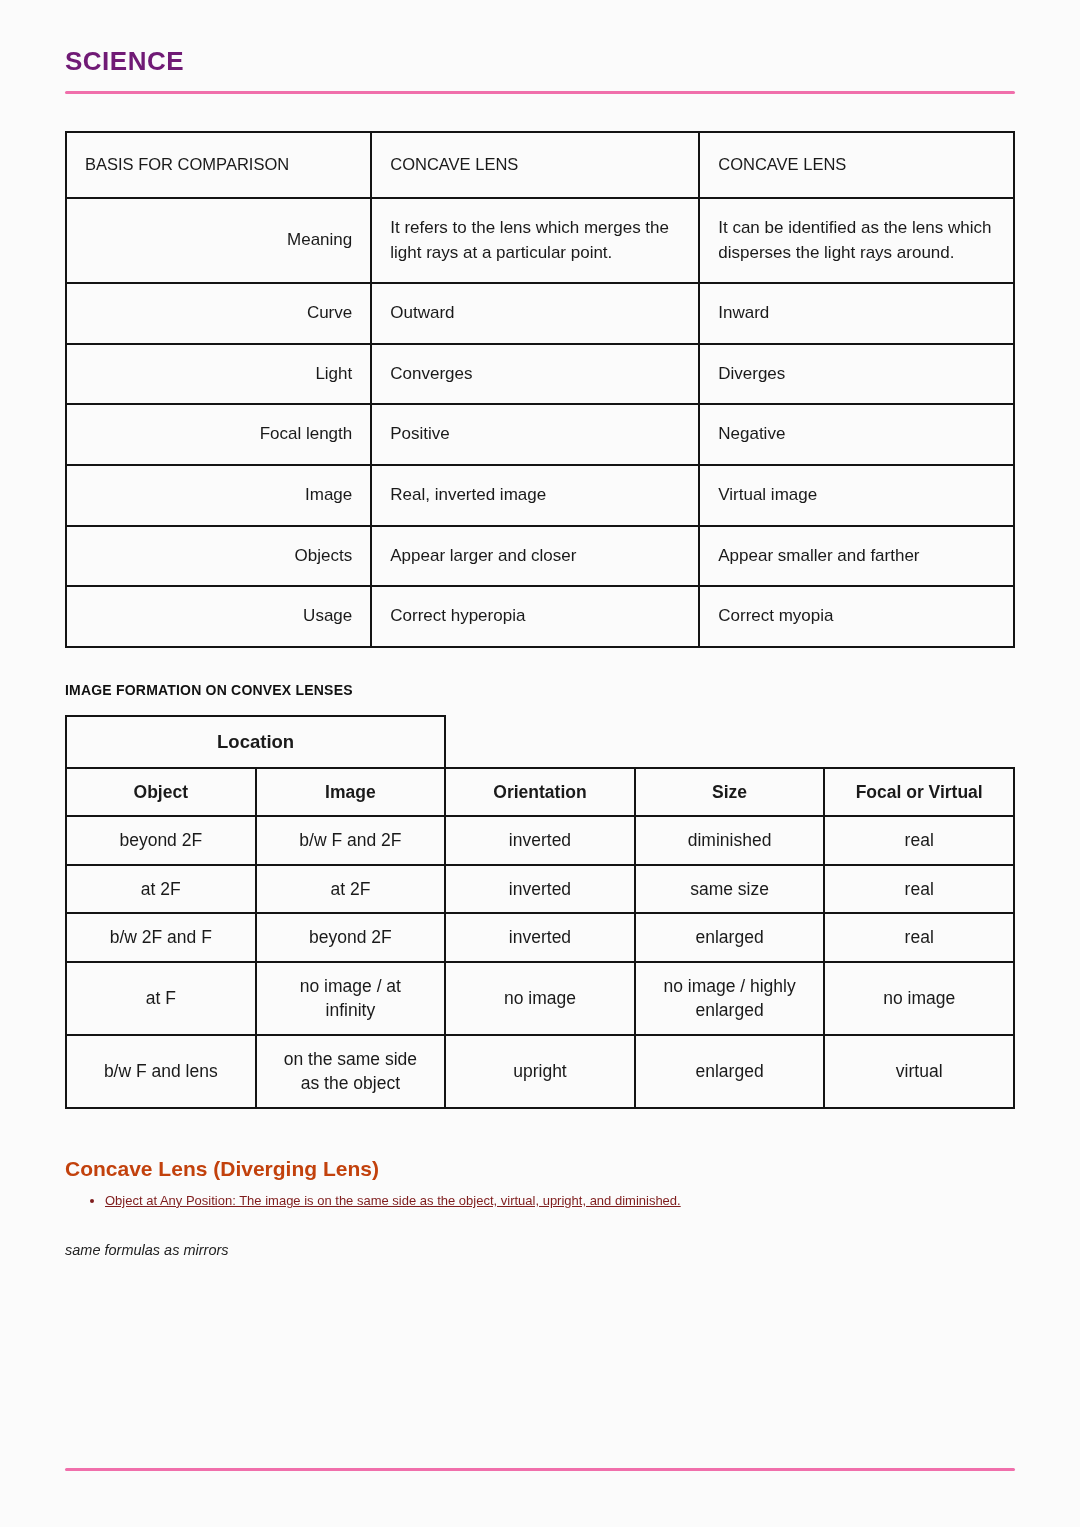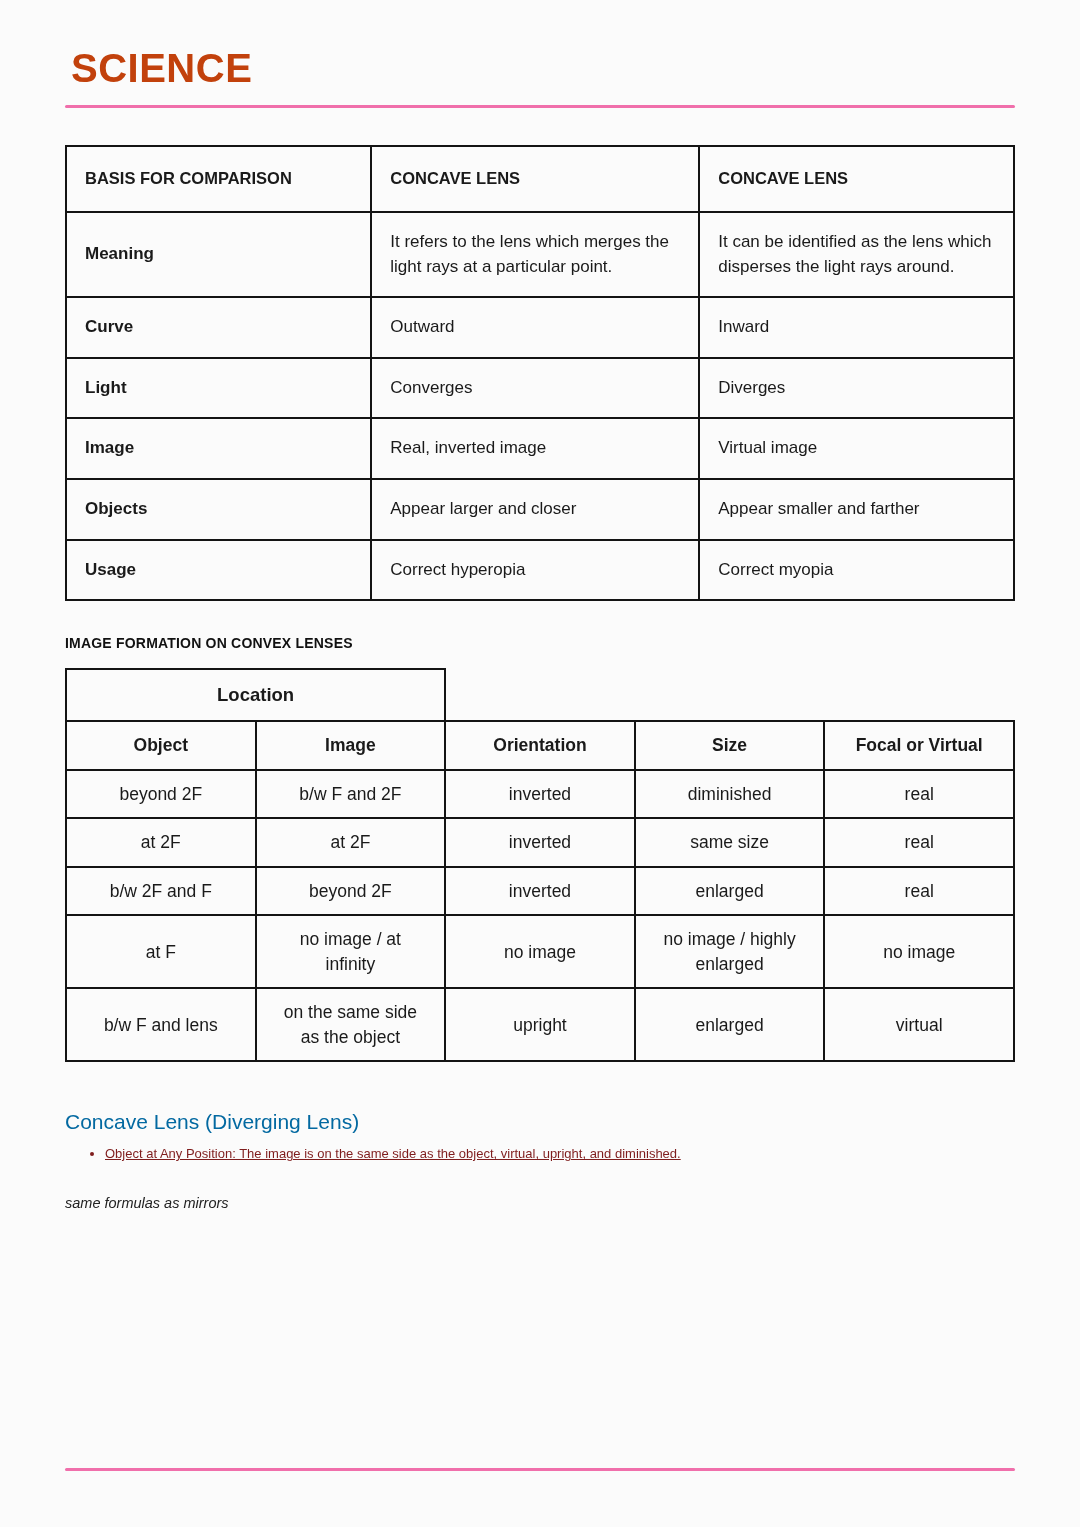--- a/index.html
+++ b/index.html
@@ -12,25 +12,25 @@
   }
   .page {
     position: relative;
     width: 1080px;
     height: 1527px;
     padding: 46px 65px 0 65px;
     background: #fbfbfb;
     overflow: hidden;
   }
   .page-title {
-    font-size: 40px;
+    font-size: 26px;
     font-weight: 700;
-    color: #c2410c;
+    color: #701a75;
     letter-spacing: 0.5px;
-    margin: 0 0 14px 6px;
+    margin: 0 0 14px 0;
   }
   .rule {
     height: 3px;
     background: #f06fab;
     border-radius: 2px;
   }
   .bottom-rule {
     position: absolute;
     left: 65px;
     right: 65px;
@@ -48,25 +48,25 @@
   table.comparison td {
     border: 2px solid #141414;
     padding: 17px 18px;
     font-size: 17px;
     line-height: 1.45;
     text-align: left;
     vertical-align: middle;
   }
   table.comparison th {
     font-size: 16.5px;
-    font-weight: 700;
+    font-weight: 400;
     padding-top: 20px;
     padding-bottom: 20px;
   }
-  table.comparison td.basis { font-weight: 700; }
+  table.comparison td.basis { font-weight: 400; text-align: right; }
   table.comparison col.c1 { width: 32.2%; }
   table.comparison col.c2 { width: 34.6%; }
   table.comparison col.c3 { width: 33.2%; }
 
   
   .section-label {
     margin: 34px 0 17px 0;
     font-size: 14px;
     font-weight: 700;
     letter-spacing: 0.2px;
@@ -96,22 +96,22 @@
   table.formation th.loc {
     font-size: 18.5px;
     padding: 12px 16px;
   }
   table.formation col { width: 20%; }
 
   
   .concave-heading {
     margin: 48px 0 10px 0;
     font-size: 21px;
-    font-weight: 400;
-    color: #0369a1;
+    font-weight: 700;
+    color: #c2410c;
   }
   ul.concave-list {
     margin: 0;
     padding-left: 40px;
     list-style: disc;
   }
   ul.concave-list li {
     font-size: 13px;
     line-height: 1.6;
     text-align: justify;
@@ -156,20 +156,25 @@
         <td class="basis">Curve</td>
         <td>Outward</td>
         <td>Inward</td>
       </tr>
       <tr>
         <td class="basis">Light</td>
         <td>Converges</td>
         <td>Diverges</td>
       </tr>
       <tr>
+        <td class="basis">Focal length</td>
+        <td>Positive</td>
+        <td>Negative</td>
+      </tr>
+      <tr>
         <td class="basis">Image</td>
         <td>Real, inverted image</td>
         <td>Virtual image</td>
       </tr>
       <tr>
         <td class="basis">Objects</td>
         <td>Appear larger and closer</td>
         <td>Appear smaller and farther</td>
       </tr>
       <tr>

